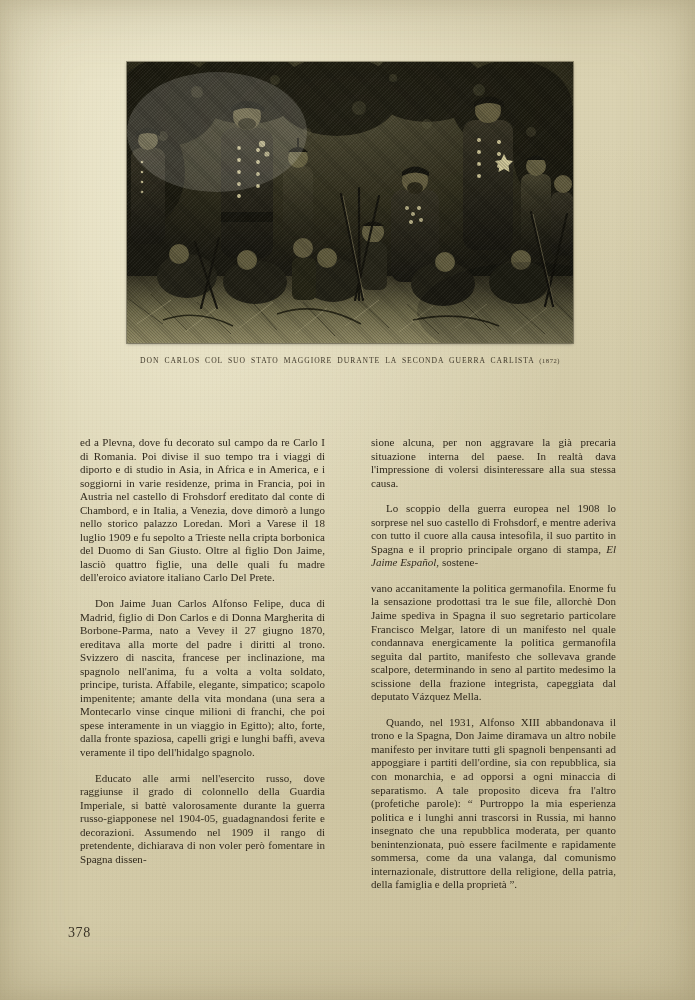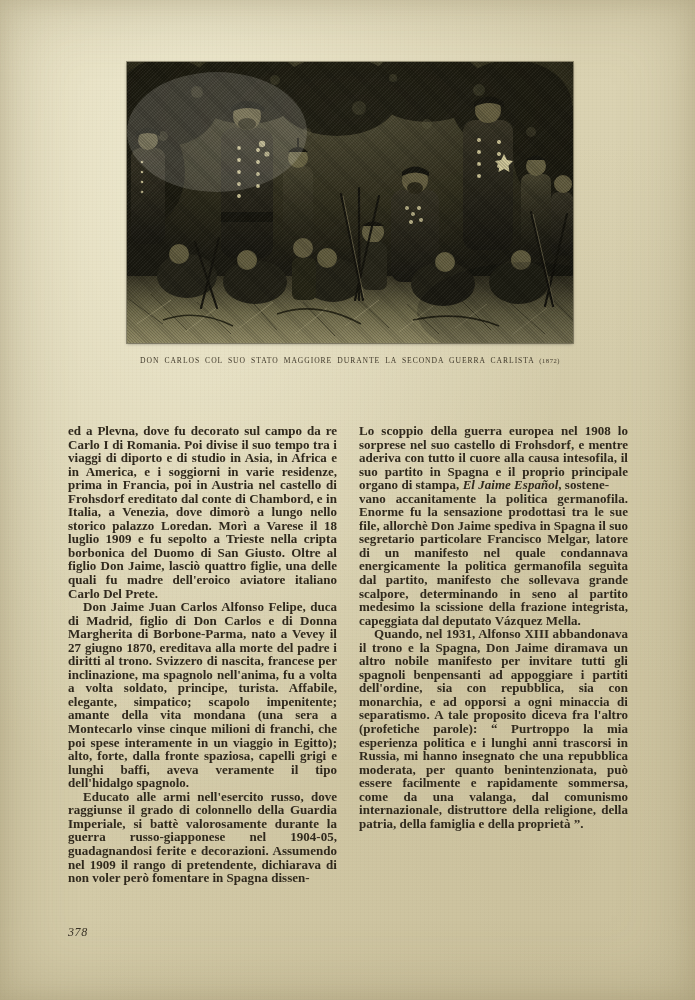--- a/index.html
+++ b/index.html
@@ -94,42 +94,40 @@
     position: absolute;
     left: 68px;
     top: 424px;
     width: 560px;
     display: flex;
     gap: 22px;
   }
   .col { width: 269px; }
 
   .para {
-    margin: 0;
-    font-size: 13px;
+    margin: 12px;
+    font-size: 11px;
     line-height: 13.55px;
     text-align: justify;
     text-justify: inter-word;
     color: #30291d;
     hyphens: none;
     letter-spacing: .02px;
-    font-weight: bold;
   }
   .para + .para { text-indent: 15px; }
   .para.noind { text-indent: 0; }
   .para i { font-style: italic; }
 
   .folio {
     position: absolute;
     left: 68px;
     top: 925px;
-    font-size: 12px;
+    font-size: 14px;
     color: #3a3327;
     letter-spacing: .6px;
-    font-style: italic;
   }
 </style>
 </head>
 <body>
 
 <div class="page">
   <div class="grain"></div>
 
   <div class="figure">
     <div class="photo">
@@ -336,20 +334,21 @@
 
   <div class="columns">
 
     <div class="col">
       <p class="para noind">ed a Plevna, dove fu decorato sul campo da re Carlo I di Romania. Poi divise il suo tempo tra i viaggi di diporto e di studio in Asia, in Africa e in America, e i soggiorni in varie residenze, prima in Francia, poi in Austria nel castello di Frohsdorf ereditato dal conte di Chambord, e in Italia, a Venezia, dove dimorò a lungo nello storico palazzo Loredan. Morì a Varese il 18 luglio 1909 e fu sepolto a Trieste nella cripta borbonica del Duomo di San Giusto. Oltre al figlio Don Jaime, lasciò quattro figlie, una delle quali fu madre dell'eroico aviatore italiano Carlo Del Prete.</p>
       <p class="para">Don Jaime Juan Carlos Alfonso Felipe, duca di Madrid, figlio di Don Carlos e di Donna Margherita di Borbone-Parma, nato a Vevey il 27 giugno 1870, ereditava alla morte del padre i diritti al trono. Svizzero di nascita, francese per inclinazione, ma spagnolo nell'anima, fu a volta a volta soldato, principe, turista. Affabile, elegante, simpatico; scapolo impenitente; amante della vita mondana (una sera a Montecarlo vinse cinque milioni di franchi, che poi spese interamente in un viaggio in Egitto); alto, forte, dalla fronte spaziosa, capelli grigi e lunghi baffi, aveva veramente il tipo dell'hidalgo spagnolo.</p>
       <p class="para">Educato alle armi nell'esercito russo, dove raggiunse il grado di colonnello della Guardia Imperiale, si battè valorosamente durante la guerra russo-giapponese nel 1904-05, guadagnandosi ferite e decorazioni. Assumendo nel 1909 il rango di pretendente, dichiarava di non voler però fomentare in Spagna dissen-</p>
     </div>
 
     <div class="col">
+      <p class="para noind">sione alcuna, per non aggravare la già precaria situazione interna del paese. In realtà dava l'impressione di volersi disinteressare alla sua stessa causa.</p>
       <p class="para"><span>Lo scoppio della guerra europea nel 1908 lo sorprese nel suo castello di Frohsdorf, e mentre aderiva con tutto il cuore alla causa intesofila, il suo partito in Spagna e il proprio principale organo di stampa, </span><i>El Jaime Español</i><span>, sostene-</span></p>
       <p class="para noind">vano accanitamente la politica germanofila. Enorme fu la sensazione prodottasi tra le sue file, allorchè Don Jaime spediva in Spagna il suo segretario particolare Francisco Melgar, latore di un manifesto nel quale condannava energicamente la politica germanofila seguìta dal partito, manifesto che sollevava grande scalpore, determinando in seno al partito medesimo la scissione della frazione integrista, capeggiata dal deputato Vázquez Mella.</p>
       <p class="para">Quando, nel 1931, Alfonso XIII abbandonava il trono e la Spagna, Don Jaime diramava un altro nobile manifesto per invitare tutti gli spagnoli benpensanti ad appoggiare i partiti dell'ordine, sia con repubblica, sia con monarchia, e ad opporsi a ogni minaccia di separatismo. A tale proposito diceva fra l'altro (profetiche parole): “ Purtroppo la mia esperienza politica e i lunghi anni trascorsi in Russia, mi hanno insegnato che una repubblica moderata, per quanto benintenzionata, può essere facilmente e rapidamente sommersa, come da una valanga, dal comunismo internazionale, distruttore della religione, della patria, della famiglia e della proprietà ”.</p>
     </div>
   </div>
 
   <div class="folio">378</div>
 
   <div class="vignette"></div>
 </div>

